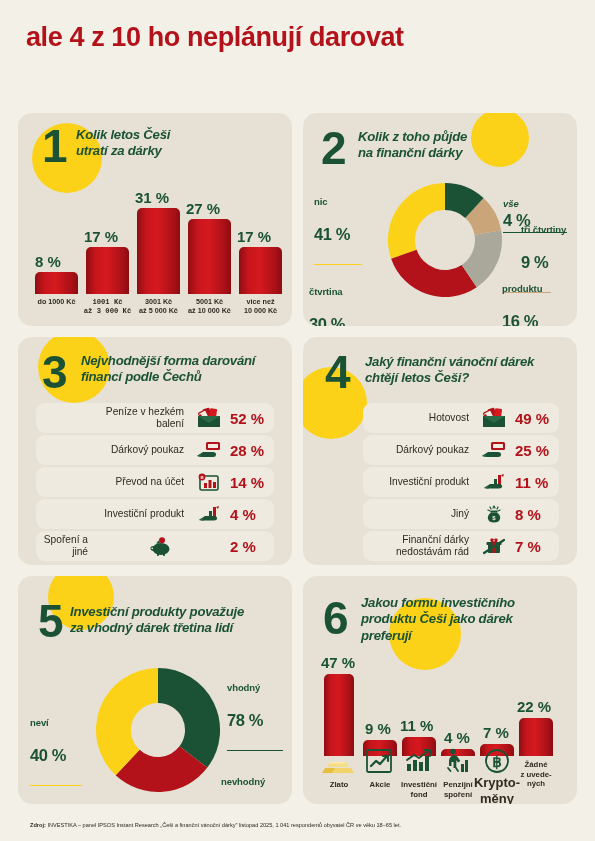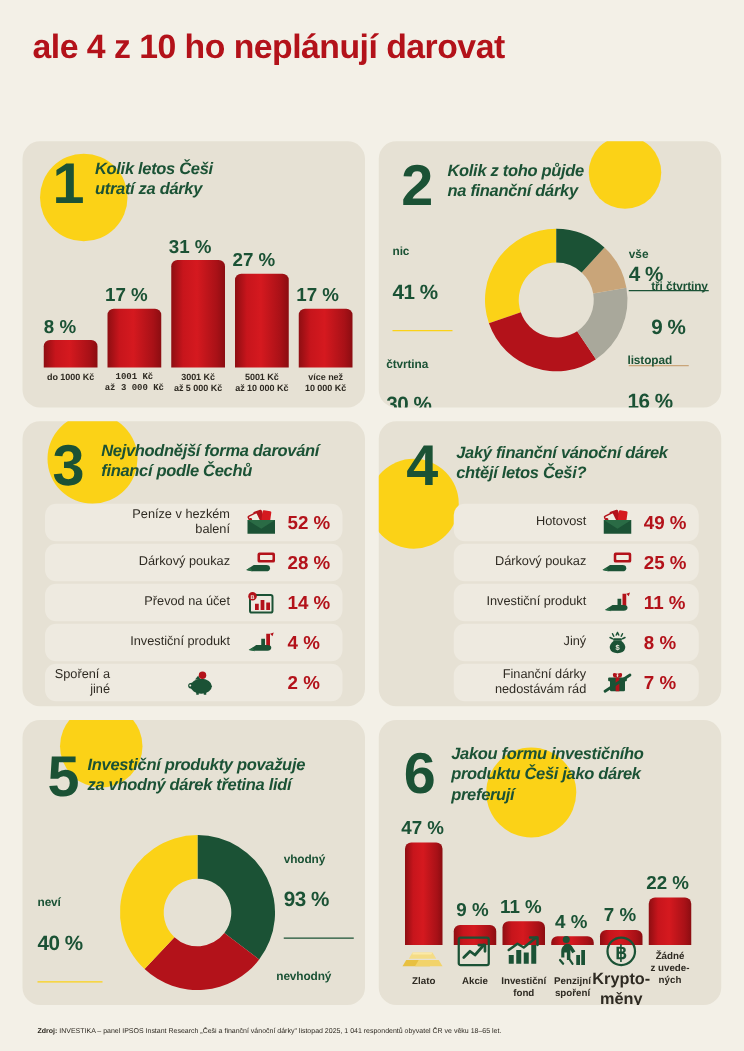--- a/index.html
+++ b/index.html
@@ -169,33 +169,33 @@
       <span class="ln" style="background:#fbd217; width:48px;"></span>
     </div>
 
     <div class="dlabel l" style="left:6px; top:155px; width:72px;">
       <span class="nm">čtvrtina</span>
       <span class="vl">30 %</span>
       
     </div>
 
     <div class="dlabel r" style="left:200px; top:62px; width:70px;">
-      <span style="display:inline-block; color:#1b5235; font-weight:bold; font-size:9.5px;">vše</span>
+      <span style="display:inline-block; color:#1b5235; font-weight:bold; font-size:9.5px;font-style:italic;">vše</span>
       <span style="display:inline-block; color:#1b5235; font-weight:bold; font-size:16.5px; letter-spacing:-0.4px;">4 %</span>
       <span class="ln" style="background:#1b5235; width:64px;"></span>
     </div>
 
     <div class="dlabel r" style="left:218px; top:93px; width:56px;">
       <span class="nm" style="white-space:pre-line;">tři čtvrtiny</span>
       <span class="vl">9 %</span>
       <span class="ln" style="background:#c9a579; width:48px; margin-left:-18px;"></span>
     </div>
 
     <div class="dlabel r" style="left:199px; top:152px; width:75px;">
-      <span class="nm">listopad</span>
+      <span class="nm">produktu</span>
       <span class="vl">16 %</span>
       
     </div>
   </div>
 
   <div class="panel" id="panel3">
     <div class="ycircle" style="left:20px; top:-6px; width:72px; height:72px;"></div>
     <div class="num" style="left:24px; top:12px;">3</div>
     <div class="ptitle" style="left:63px; top:16px; width:205px; white-space:pre-line;">Nejvhodnější forma darování
 financí podle Čechů</div>
@@ -370,21 +370,21 @@
 
           <path d="M 49.34 37.59 A 62 62 0 0 1 -42.36 45.29 L -18.45 19.72 A 27 27 0 0 0 21.49 16.37 Z" fill="#b3121a"></path>
 
           <path d="M -42.36 45.29 A 62 62 0 0 1 0 -62 L 0 -27 A 27 27 0 0 0 -18.45 19.72 Z" fill="#fbd217"></path>
         </g>
       </svg>
     </div>
 
     <div class="dlabel r" style="left:209px; top:88px; width:66px;">
       <span class="nm">vhodný</span>
-      <span class="vl">93 %</span>
+      <span class="vl">78 %</span>
       <span class="ln" style="background:#1b5235; width:56px;"></span>
     </div>
 
     <div class="dlabel r" style="left:203px; top:182px; width:72px;">
       <span class="nm">nevhodný</span>
       
       
     </div>
 
     <div class="dlabel l" style="left:12px; top:123px; width:60px;">

